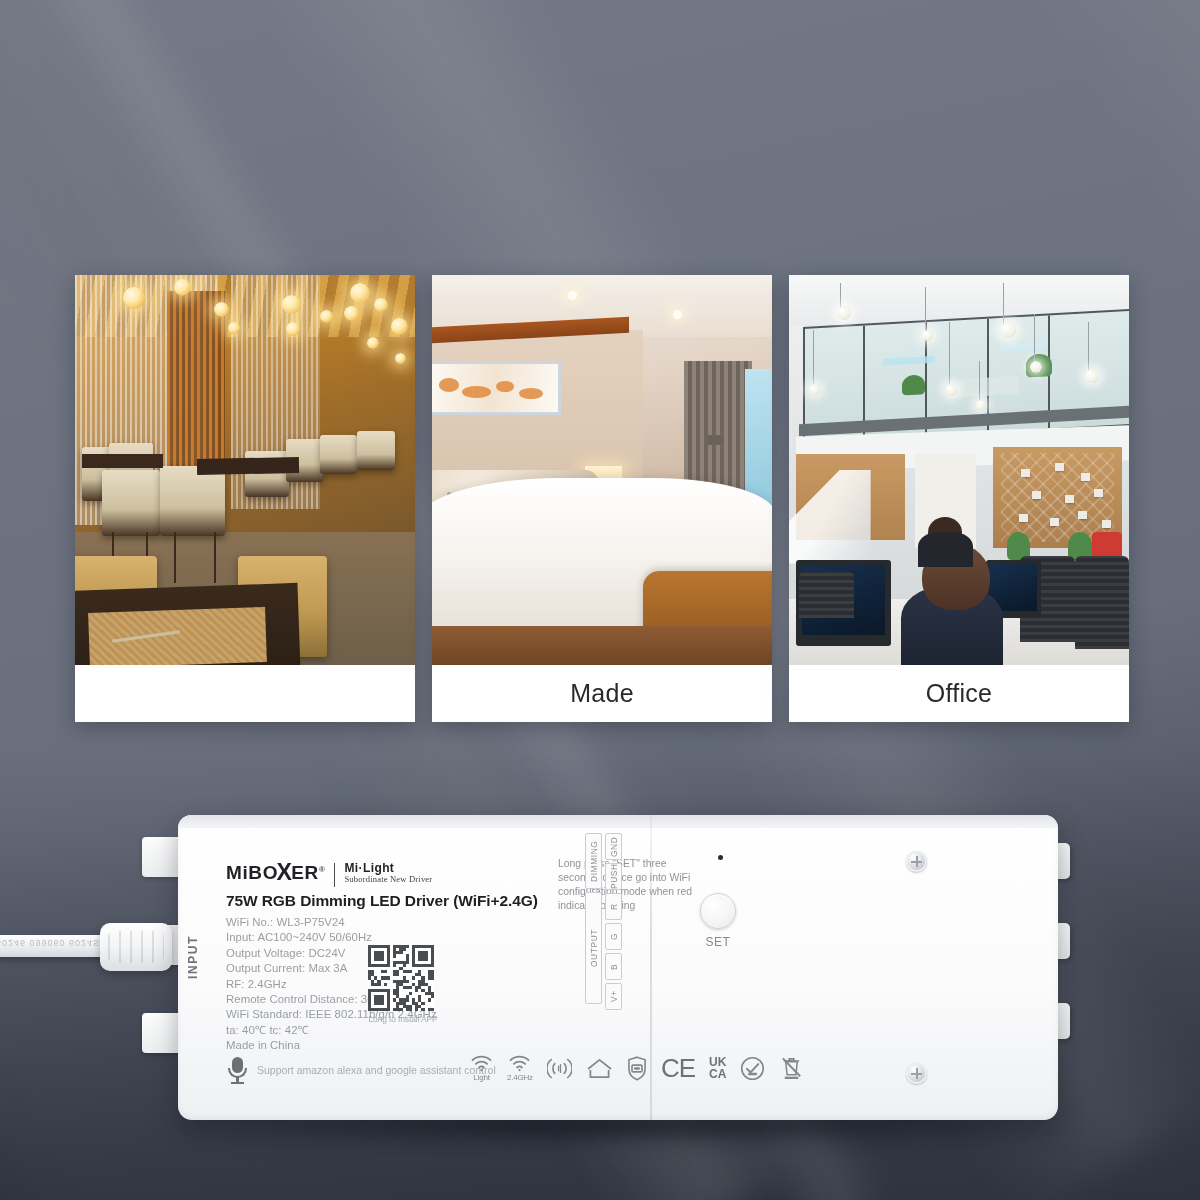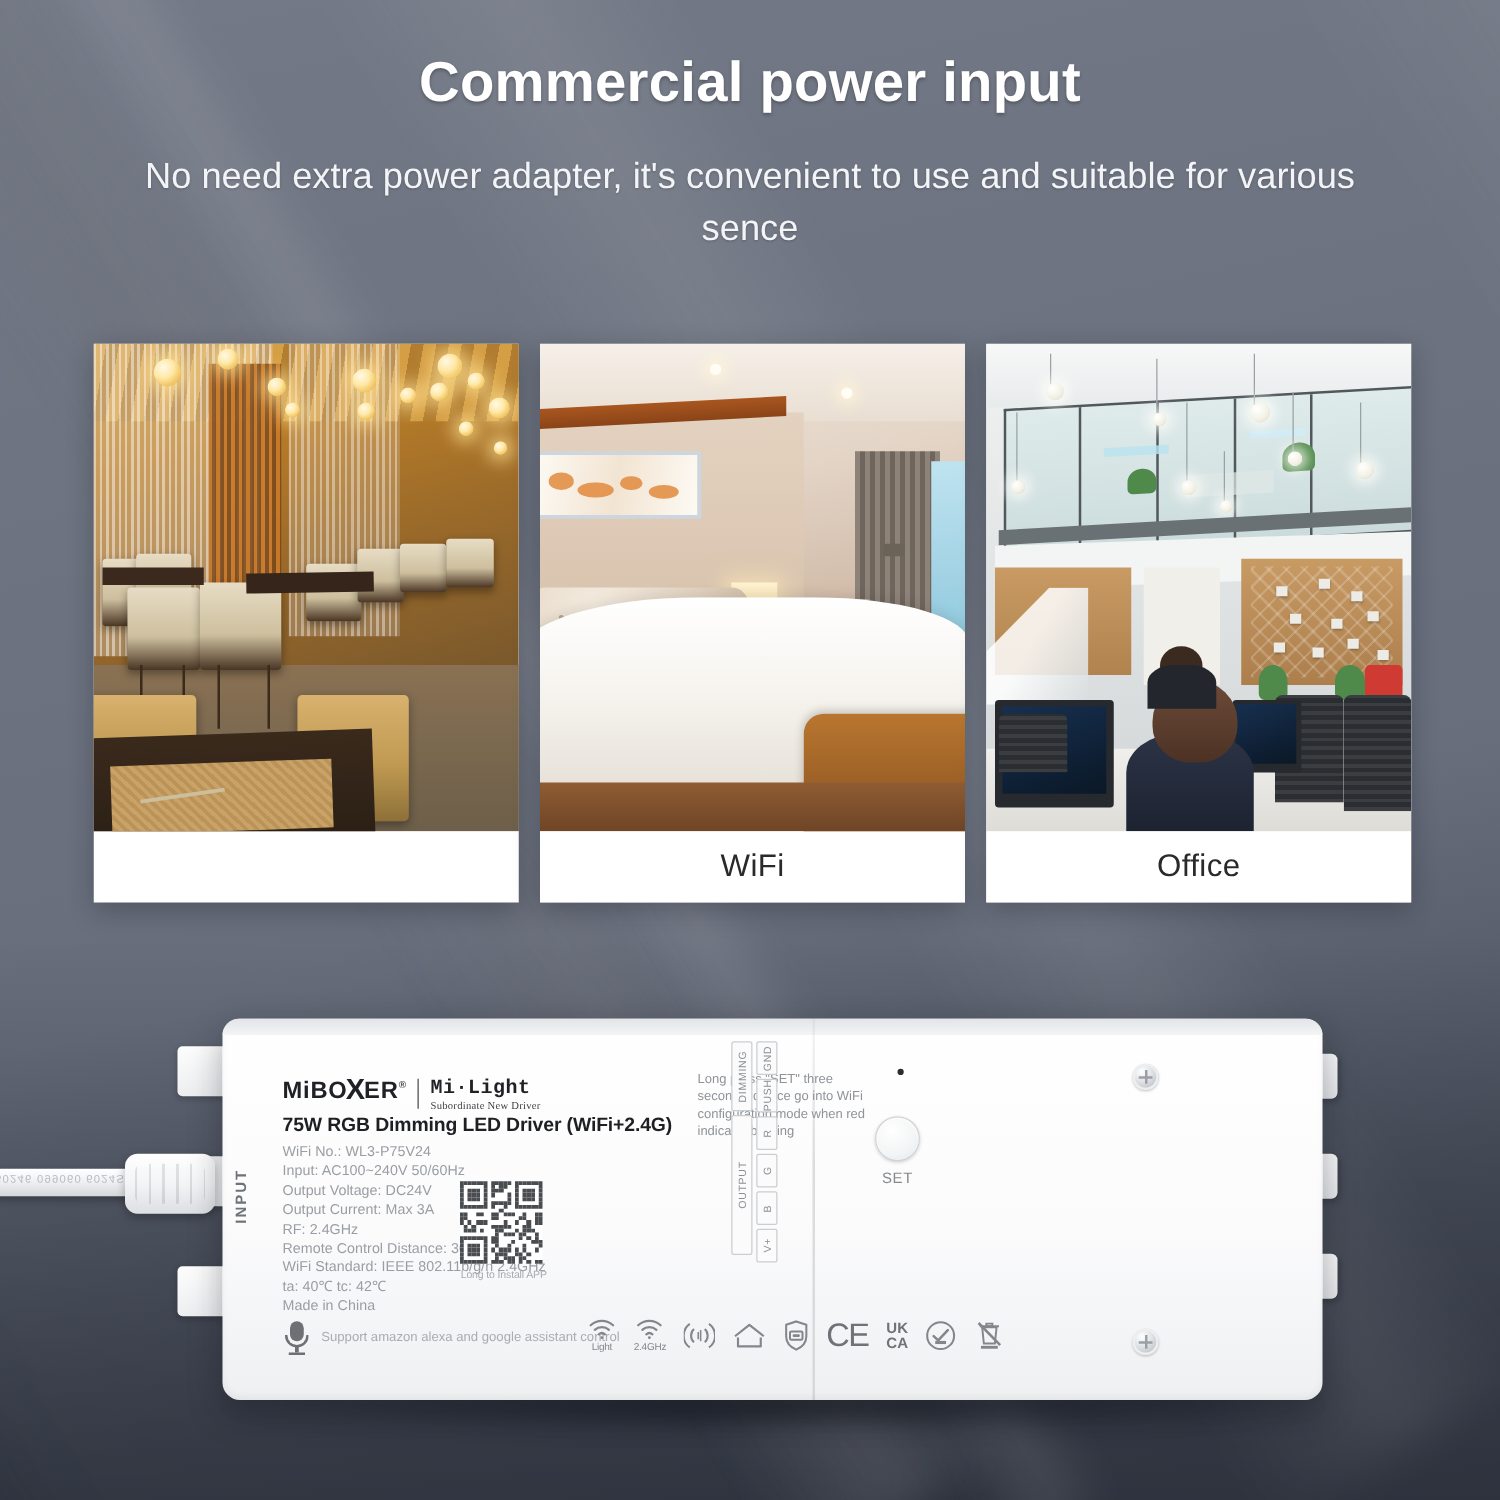--- a/index.html
+++ b/index.html
@@ -253,21 +253,21 @@
     border-radius: 6px;
   }
 
   
   .logo-row { position: absolute; left: 226px; top: 67px; display: flex; align-items: flex-start; gap: 9px; }
   .logo-main { font-size: 19px; font-weight: bold; letter-spacing: .6px; color: #1f2124; font-family: "Liberation Sans", sans-serif; }
   .logo-main .x { display: inline-block; transform: scale(1.22); font-weight: 900; }
   .logo-reg { font-size: 8px; vertical-align: super; color: #44474b; }
   .logo-div { width: 1px; height: 24px; background: #4a4d51; margin-top: 1px; }
   .logo-sub { line-height: 1.12; }
-  .logo-sub .l1 { font-size: 16px; font-weight: bold; color: #1f2124; font-family: Liberation Mono, monospace; letter-spacing: .4px; }
+  .logo-sub .l1 { font-size: 12px; font-weight: bold; color: #1f2124; font-family: Liberation Sans, sans-serif; letter-spacing: .4px; }
   .logo-sub .l2 { font-size: 8.5px; color: #3c3f43; font-family: "Liberation Serif", serif; letter-spacing: .2px; }
 
   .prod-title {
     position: absolute; left: 226px; top: 97px;
     font-size: 15.5px; font-weight: bold; color: #1d1f22; letter-spacing: -.1px;
   }
   .specs { position: absolute; left: 226px; top: 120px; }
   .specs li {
     list-style: none; font-size: 11.4px; color: #9a9ea3; line-height: 15.4px; letter-spacing: .05px;
   }
@@ -347,22 +347,20 @@
   <div class="streaks">
     <div class="streak s1"></div>
     <div class="streak s2"></div>
     <div class="streak s3"></div>
     <div class="streak s4"></div>
     <div class="streak s5"></div>
     <div class="dark1"></div>
     <div class="dark2"></div>
   </div>
 
-  <div class="headline">Commercial power input</div>
-  <div class="subhead">No need extra power adapter,  it's convenient to use and suitable for various sence</div>
 
   <div class="cards">
 
     <div class="card">
       <div class="photo">
         <div class="r-bg"></div>
         <div class="r-ceil"></div>
         <div class="r-curtain"></div>
         <div class="r-screen"></div>
         <div class="r-curtain2"></div>
@@ -432,21 +430,21 @@
           <div class="tuft" style="left:35%;top:39%;"></div>
           <div class="tuft" style="left:49%;top:38%;"></div>
           <div class="tuft" style="left:63%;top:40%;"></div>
         </div>
         <div class="h-pillow" style="left:-4%;top:63%;width:30%;height:10%;"></div>
         <div class="h-pillow" style="left:22%;top:61%;width:30%;height:11%;"></div>
         <div class="h-bed"></div>
         <div class="h-sofa"></div>
         <div class="h-base"></div>
       </div>
-      <div class="caption">WiFi</div>
+      <div class="caption">Made</div>
     </div>
 
     <div class="card">
       <div class="photo">
         <div class="o-bg"></div>
         <div class="o-ceil"></div>
         <div class="o-glass">
           <div class="o-mull" style="left:18%;"></div>
           <div class="o-mull" style="left:37%;"></div>
           <div class="o-mull" style="left:56%;"></div>

